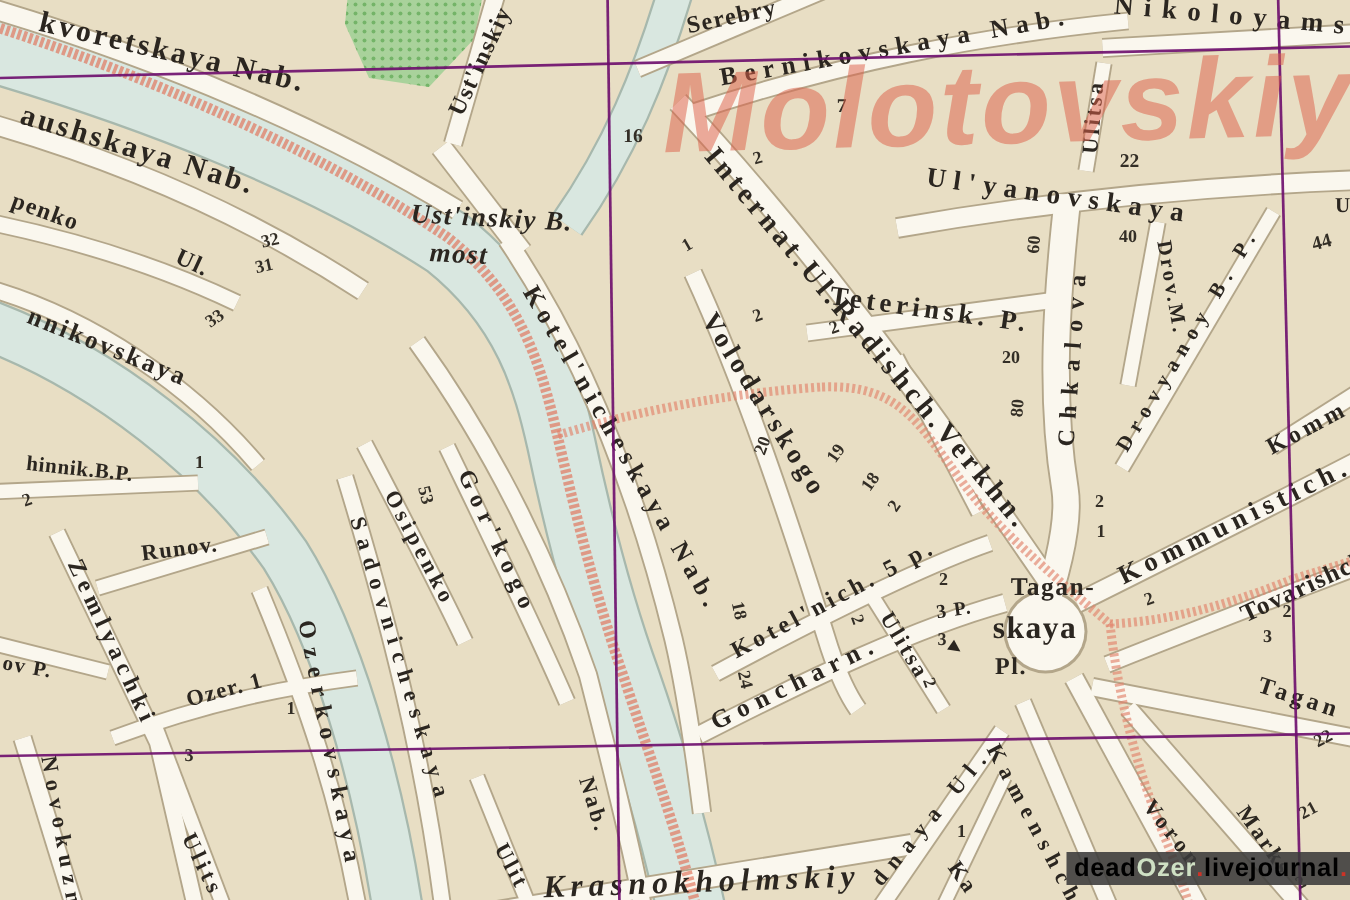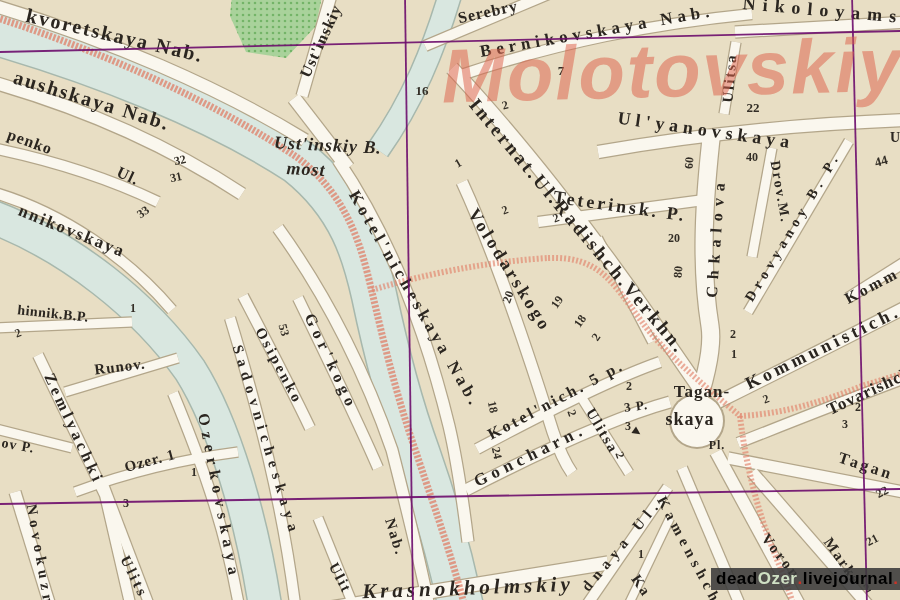--- a/index.html
+++ b/index.html
@@ -180,22 +180,22 @@
     <div class="lbl" style="left:706px;top:130px;font-size:18px;letter-spacing:5px;--r:8deg">Ul'yanovskaya</div>
     <div class="lbl" style="left:730px;top:78px;font-size:15px;letter-spacing:2px;--r:-85deg">Ulitsa</div>
     <div class="lbl" style="left:716px;top:237px;font-size:16px;letter-spacing:7px;--r:-86deg">Chkalova</div>
     <div class="lbl" style="left:780px;top:192px;font-size:14px;letter-spacing:2px;--r:80deg">Drov.M.</div>
     <div class="lbl" style="left:793px;top:227px;font-size:14px;letter-spacing:5px;--r:-59deg">Drovyanoy B. P.</div>
     <div class="lbl" style="left:415px;top:299px;font-size:17px;letter-spacing:4px;--r:60deg">Kotel'nicheskaya Nab.</div>
     <div class="lbl" style="left:823px;top:347px;font-size:18px;letter-spacing:4px;--r:-26deg">Kommunistich.</div>
     <div class="lbl" style="left:872px;top:286px;font-size:16px;letter-spacing:3px;--r:-28deg">Komm</div>
     <div class="lbl" style="left:869px;top:391px;font-size:17px;letter-spacing:1px;--r:-25deg">Tovarishch</div>
     <div class="lbl" style="left:702px;top:391px;font-size:17px;letter-spacing:1px">Tagan-</div>
-    <div class="lbl" style="left:690px;top:419px;font-size:18px;letter-spacing:1px">skaya</div>
-    <div class="lbl" style="left:717px;top:445px;font-size:12px;letter-spacing:1px">Pl.</div>
+    <div class="lbl" style="left:690px;top:419px;font-size:21px;letter-spacing:1px">skaya</div>
+    <div class="lbl" style="left:674px;top:445px;font-size:16px;letter-spacing:1px">Pl.</div>
     <div class="lbl" style="left:556px;top:400px;font-size:16px;letter-spacing:3px;--r:-28deg">Kotel'nich. 5 p.</div>
     <div class="lbl" style="left:530px;top:455px;font-size:17px;letter-spacing:5px;--r:-26deg">Goncharn.</div>
     <div class="lbl" style="left:602px;top:431px;font-size:15px;letter-spacing:2px;--r:59deg">Ulitsa</div>
     <div class="lbl" style="left:395px;top:537px;font-size:15px;letter-spacing:2px;--r:73deg">Nab.</div>
     <div class="lbl" style="left:340px;top:578px;font-size:15px;letter-spacing:2px;--r:62deg">Ulit</div>
     <div class="lbl it" style="left:468px;top:588px;font-size:21px;letter-spacing:4px;--r:-2deg">Krasnokholmskiy</div>
     <div class="lbl" style="left:622px;top:545px;font-size:15px;letter-spacing:6px;--r:-50deg">dnaya Ul.</div>
     <div class="lbl" style="left:689px;top:551px;font-size:15px;letter-spacing:5px;--r:62deg">Kamenshch</div>
     <div class="lbl" style="left:641px;top:586px;font-size:15px;letter-spacing:2px;--r:55deg">Ka</div>
     <div class="lbl" style="left:781px;top:557px;font-size:15px;letter-spacing:3px;--r:52deg">Voron</div>

